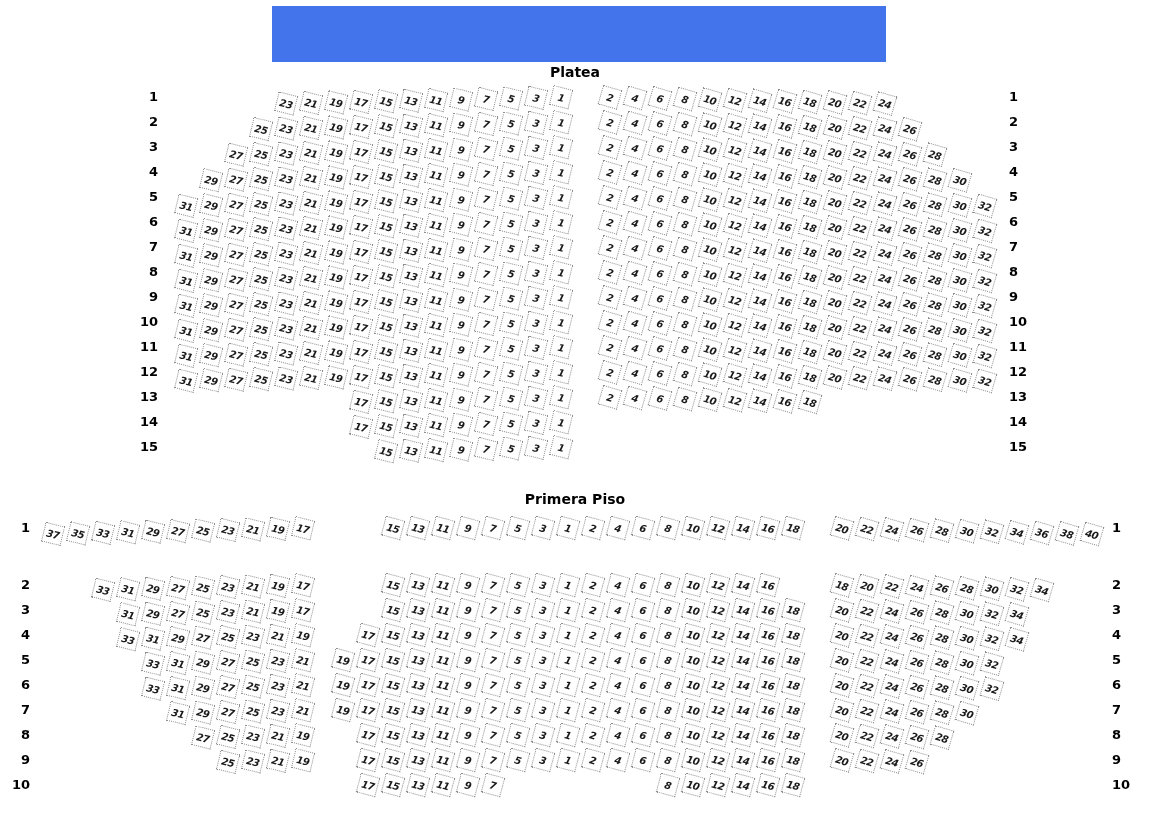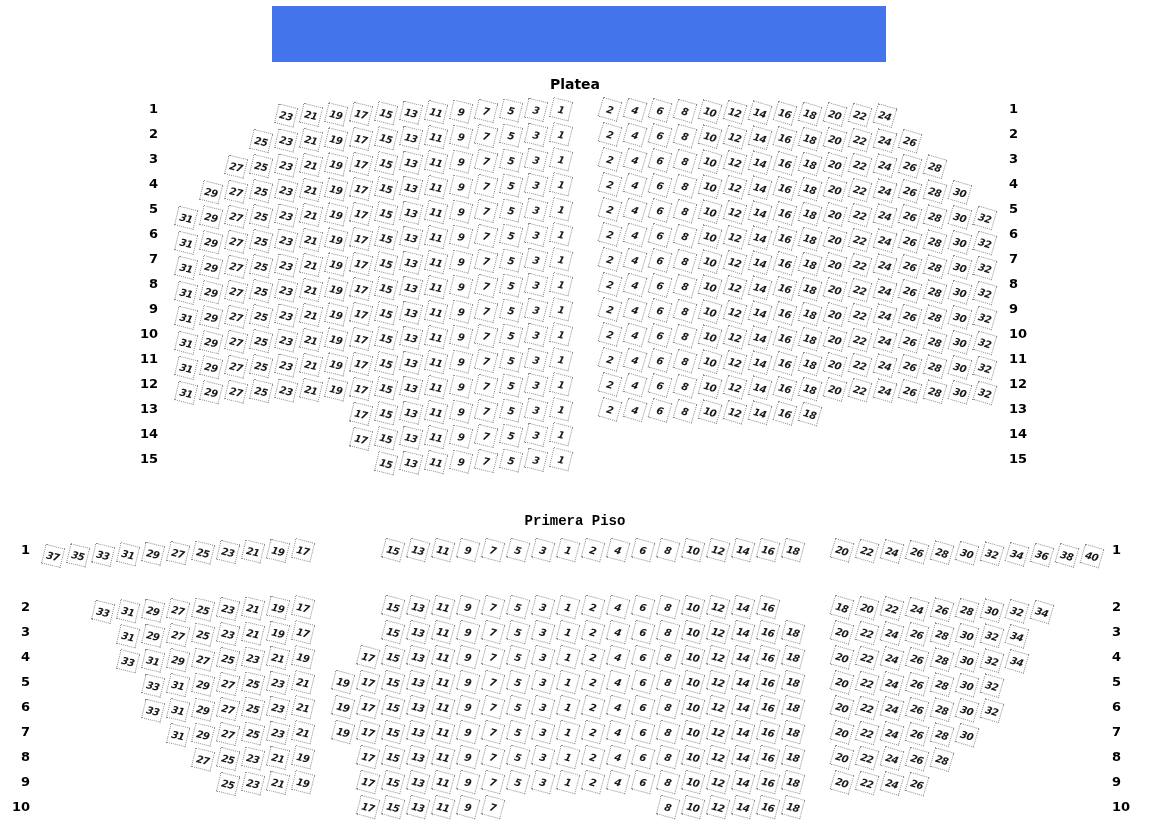--- a/index.html
+++ b/index.html
@@ -13,22 +13,22 @@
     font-family:"DejaVu Sans",sans-serif;
   }
   .stage{
     margin:6px 0 0 272px;
     width:614px;height:56px;
   }
   .section-title{
     width:1150px;text-align:center;
     font-weight:bold;font-size:14px;color:var(--label-text);
   }
-  #platea-title{margin-top:14px;}
-  #pp-title{margin-top:42px;font-family:Liberation Mono, monospace;}
+  #platea-title{margin-top:2px;}
+  #pp-title{margin-top:32px;}
   #platea-rows{margin-top:4px;}
   #pp-rows{margin-top:8px;}
   .seat-row{display:flex;height:25px;align-items:center;}
   .front-row{margin-bottom:32px;}
   .row-label{
     font-weight:bold;font-size:13px;line-height:25px;color:var(--label-text);
     white-space:nowrap;
   }
   .block{display:flex;height:25px;}
   .half-left{transform:rotate(-1.3deg);transform-origin:100% 50%;}

